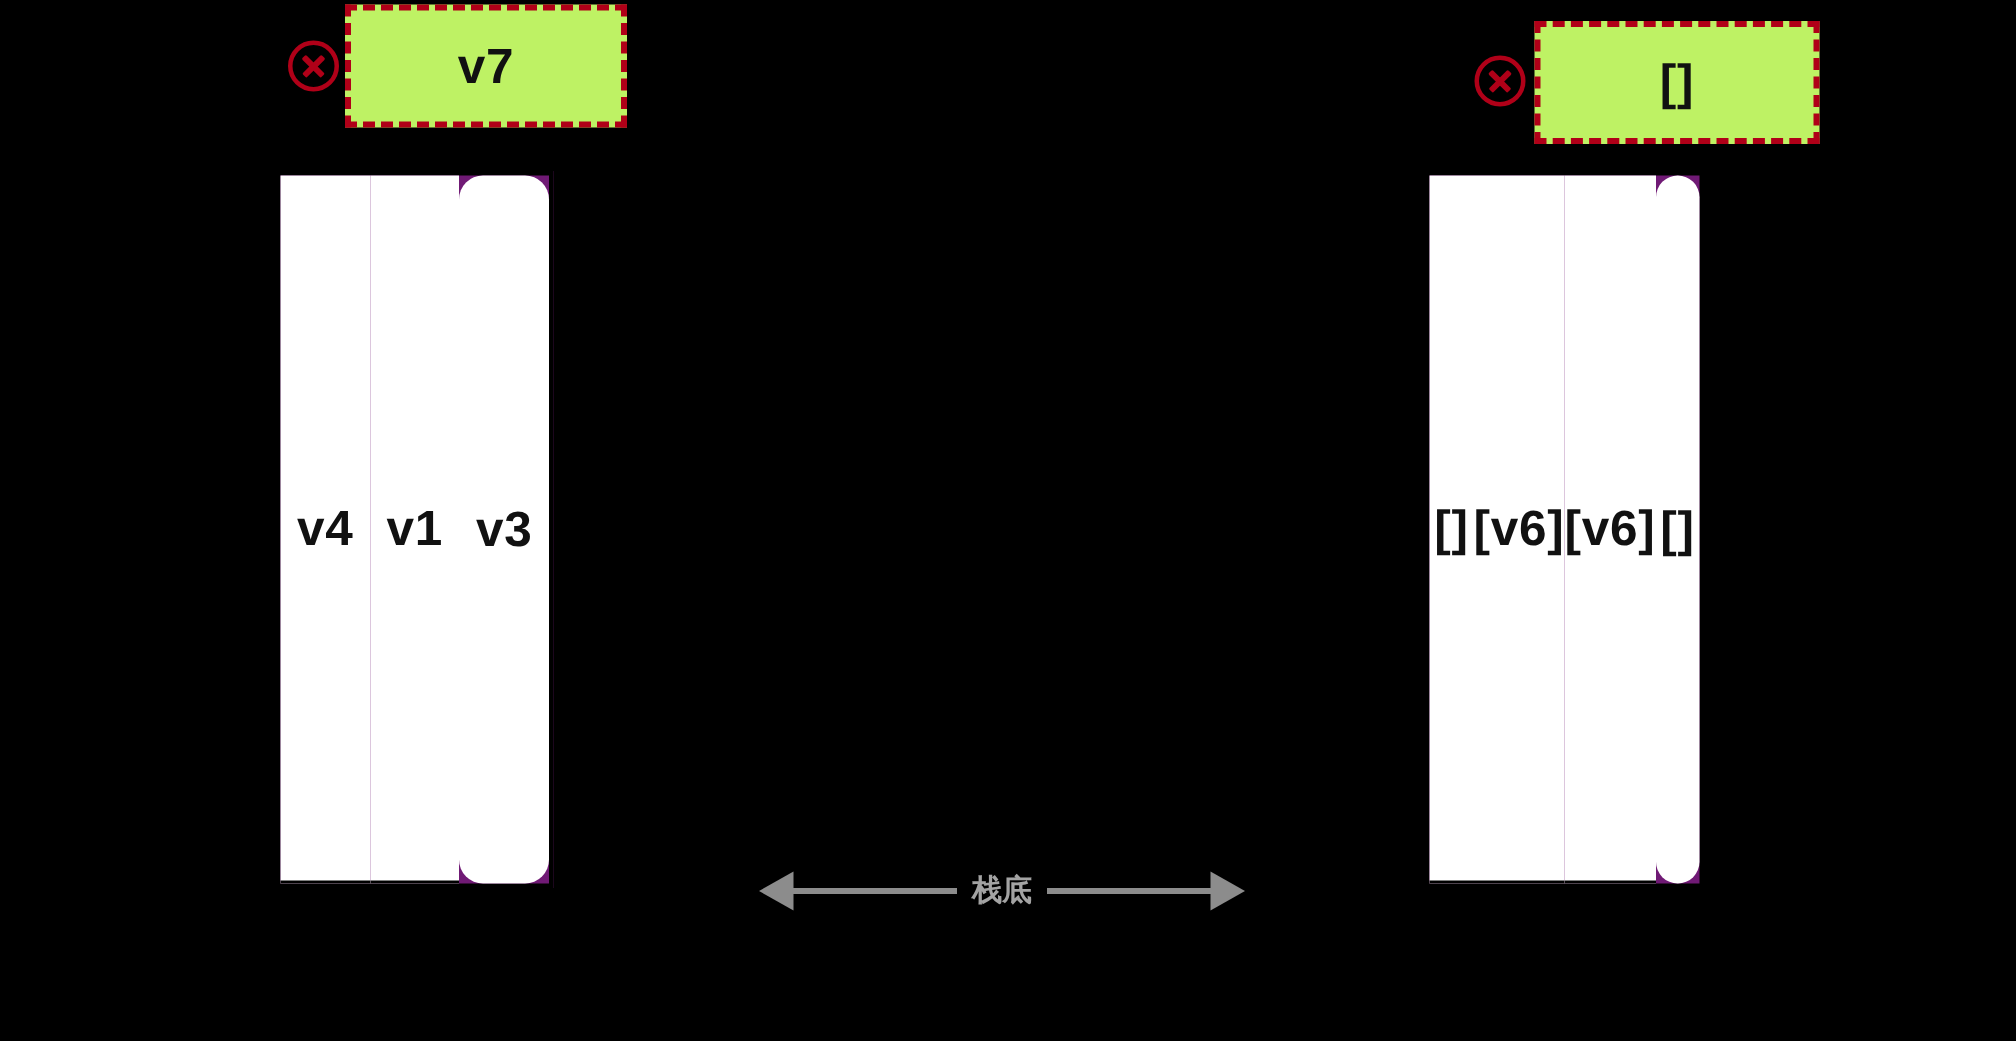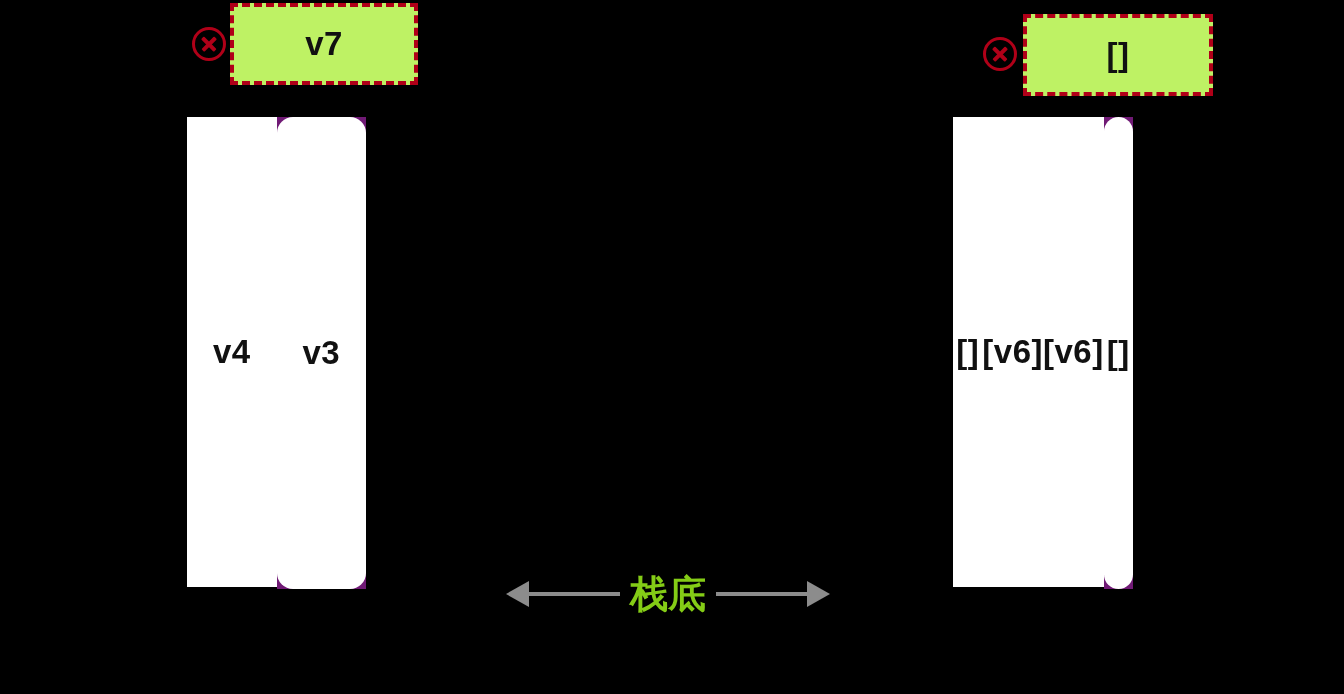--- a/index.html
+++ b/index.html
@@ -87,22 +87,22 @@
     font-weight: 700;
     letter-spacing: 0.5px;
   }
   .stack-cell:last-child { border-bottom: none; border-radius: 16px; }
 
   
   .bottom-annotation {
     position: absolute;
     display: flex;
     align-items: center;
-    color: #84cc16;
-    font-size: 38px;
+    color: #a3a3a3;
+    font-size: 20px;
     font-weight: 700;
   }
   .bottom-annotation .ann-label {
     padding: 0 10px;
     white-space: nowrap;
     line-height: 1;
   }
   .arrow-line {
     flex: 1 1 auto;
     height: 4px;
@@ -139,20 +139,21 @@
 
 <div class="canvas">
 
   <div class="popped-group" style="left:0; top:0; width:430px; height:100px;">
     <div class="x-mark" style="left:192px; top:27px;"></div>
     <div class="dashed-cell" style="left:230px; top:3px; width:188px; height:82px;">v7</div>
   </div>
 
   <div class="stack" style="left:184px; top:114px; width:185px; height:478px;">
     <div class="stack-cell">v4</div>
+    <div class="stack-cell">v1</div>
     <div class="stack-cell">v3</div>
   </div>
 
   <div class="popped-group" style="left:0; top:0; width:1230px; height:110px;">
     <div class="x-mark" style="left:983px; top:37px;"></div>
     <div class="dashed-cell" style="left:1023px; top:14px; width:190px; height:82px;">[]</div>
   </div>
 
   <div class="stack" style="left:950px; top:114px; width:186px; height:478px;">
     <div class="stack-cell">[]</div>

